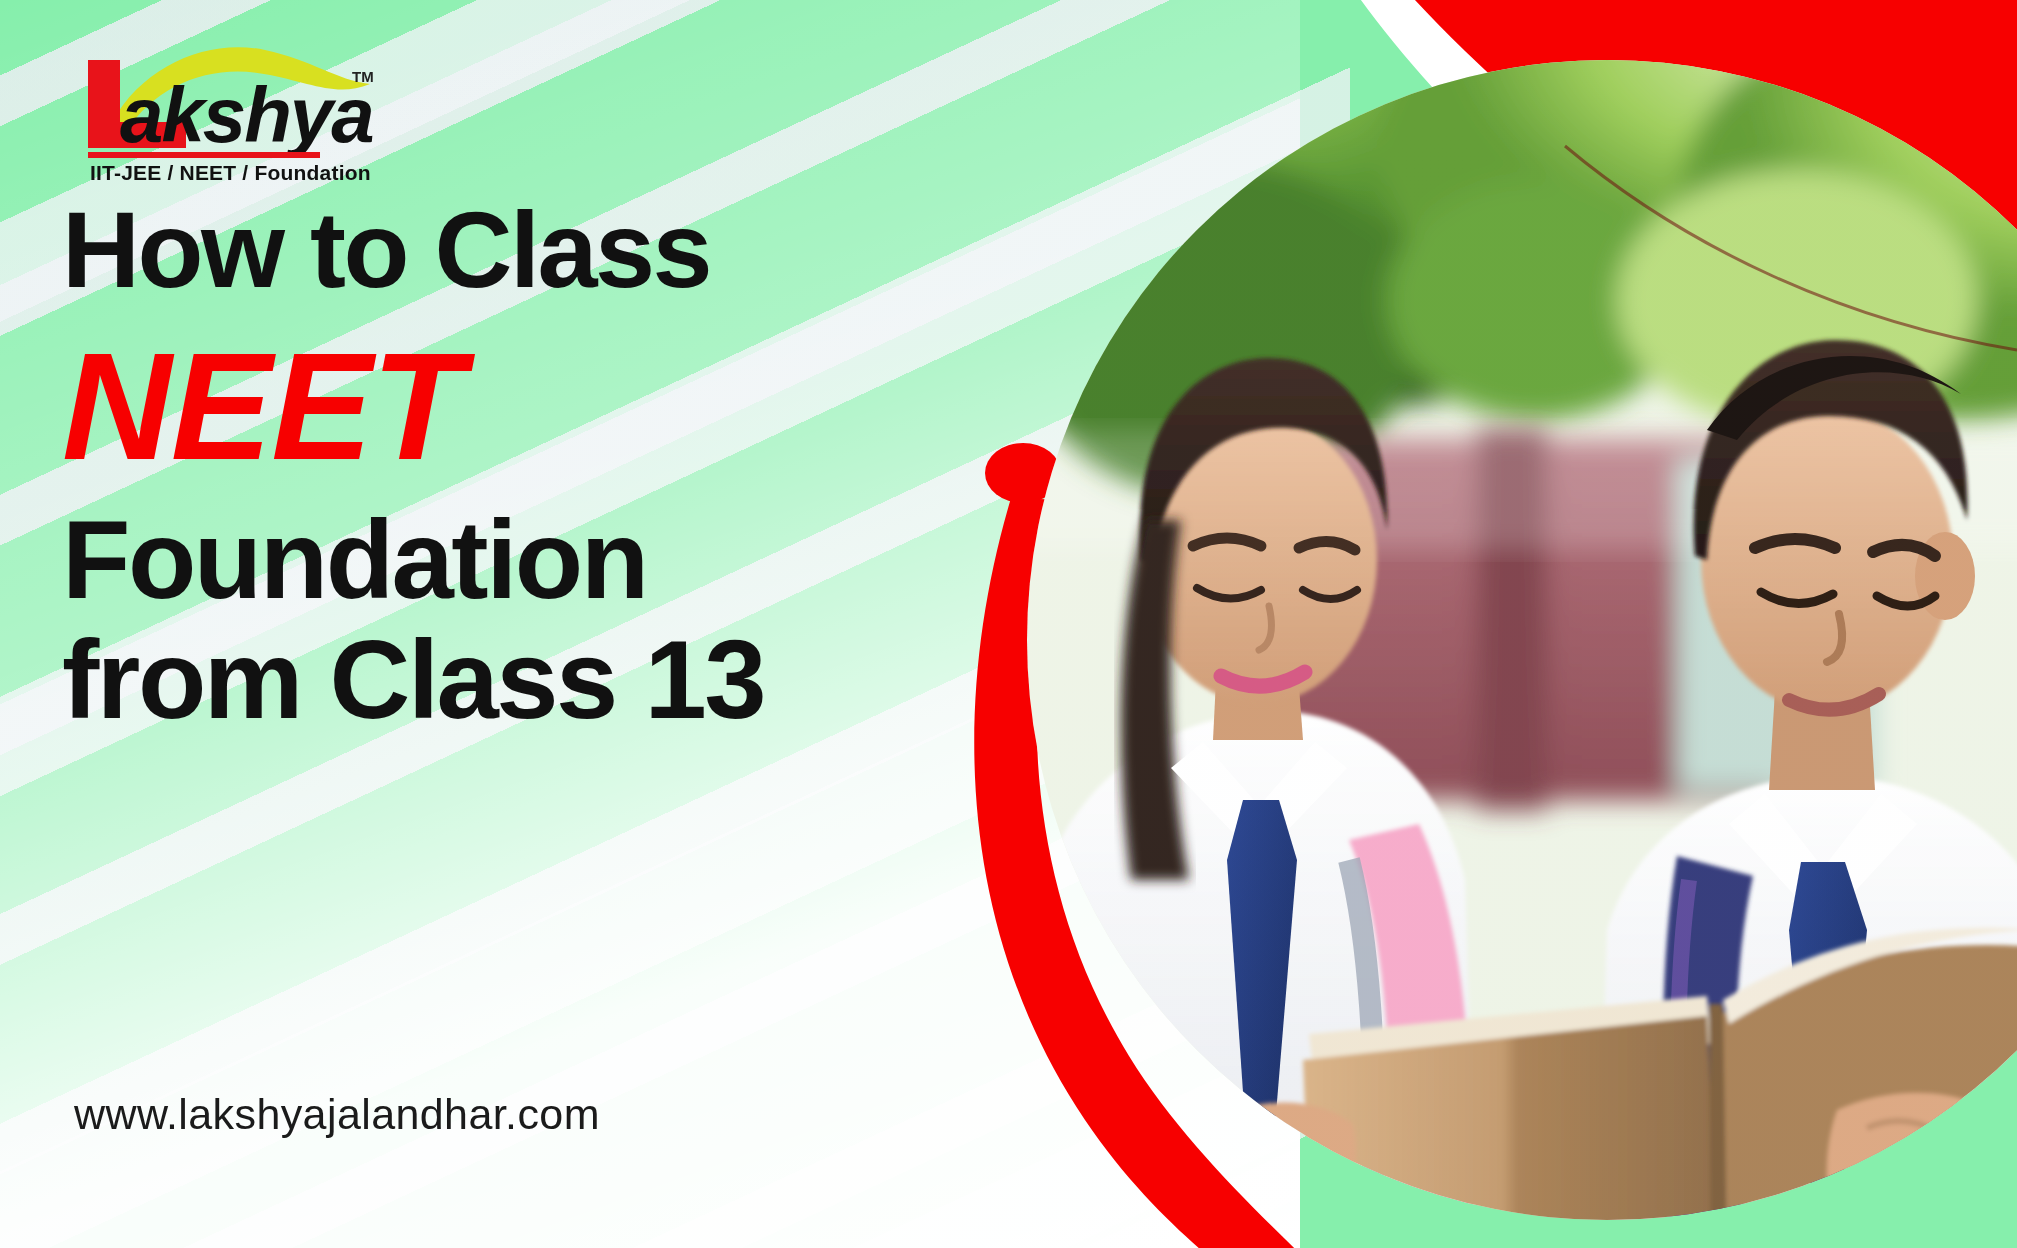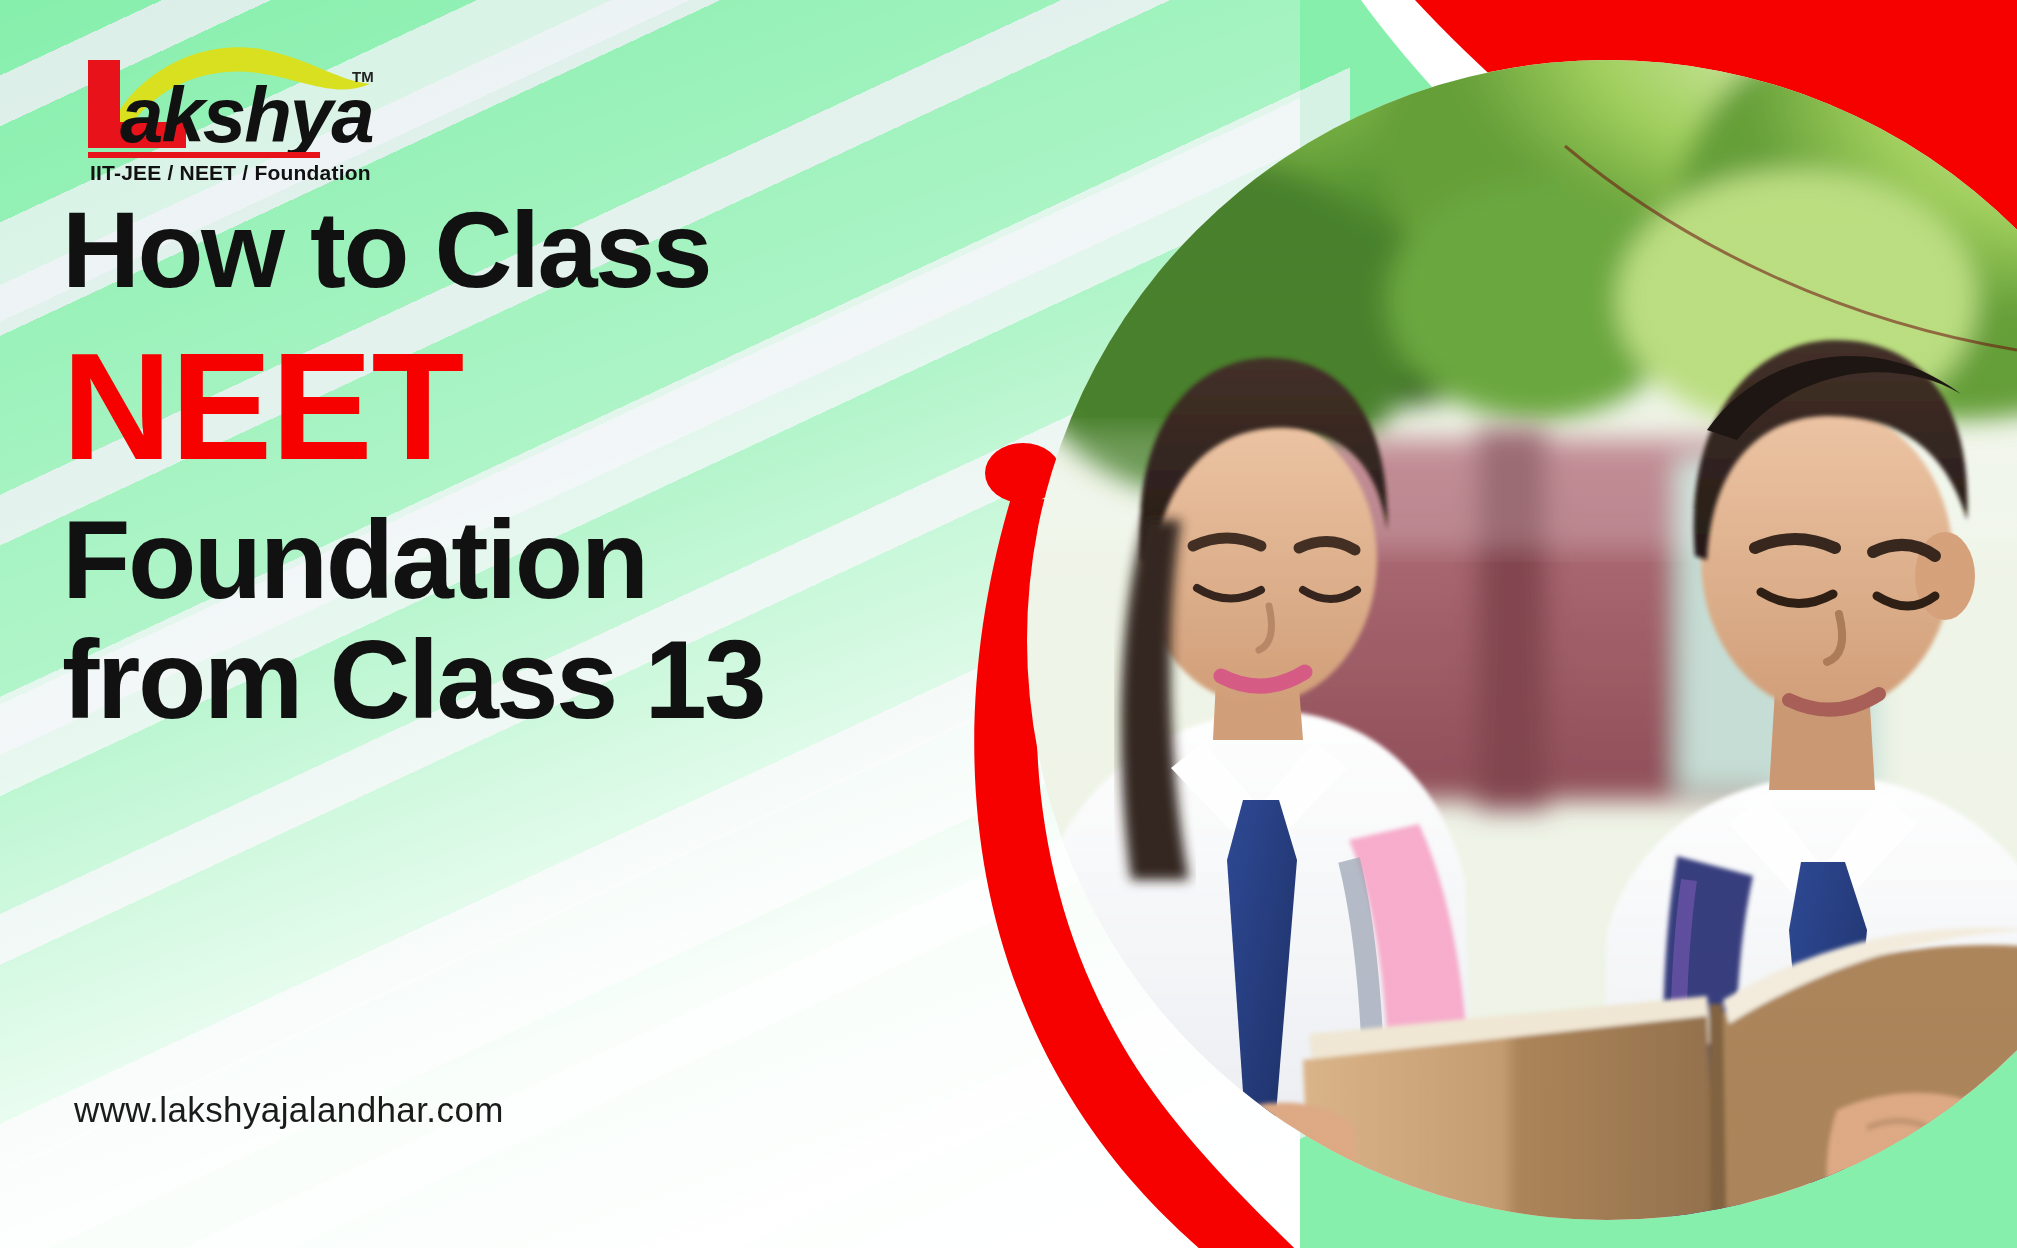--- a/index.html
+++ b/index.html
@@ -69,29 +69,29 @@
   .hl-line {
     display:block;
     font-family:"Liberation Sans", sans-serif;
     font-weight:700;
     letter-spacing:-2.5px;
     line-height:1.0;
     color:#111111;
     white-space:nowrap;
   }
   .hl-1 { font-size:108px; margin-bottom:26px; }
-  .hl-2 { font-size:152px; color:#f70000; font-weight:700; letter-spacing:-1px; margin-bottom:22px; }
+  .hl-2 { font-size:152px; color:#f70000; font-weight:700; letter-spacing:-1px; margin-bottom:22px;font-style:italic; }
   .hl-3 { font-size:112px; margin-bottom:8px; }
   .hl-4 { font-size:112px; }
 
   
   #url {
     position:absolute; left:74px; top:1090px;
     font-family:"Liberation Sans", sans-serif;
-    font-size:35px;
+    font-size:43px;
     font-weight:300;
     letter-spacing:0.4px;
     color:#1b1b1b;
     white-space:nowrap;
   }
 
   
   #artwork {
     position:absolute; right:0; top:0;
     width:1100px; height:1248px;

